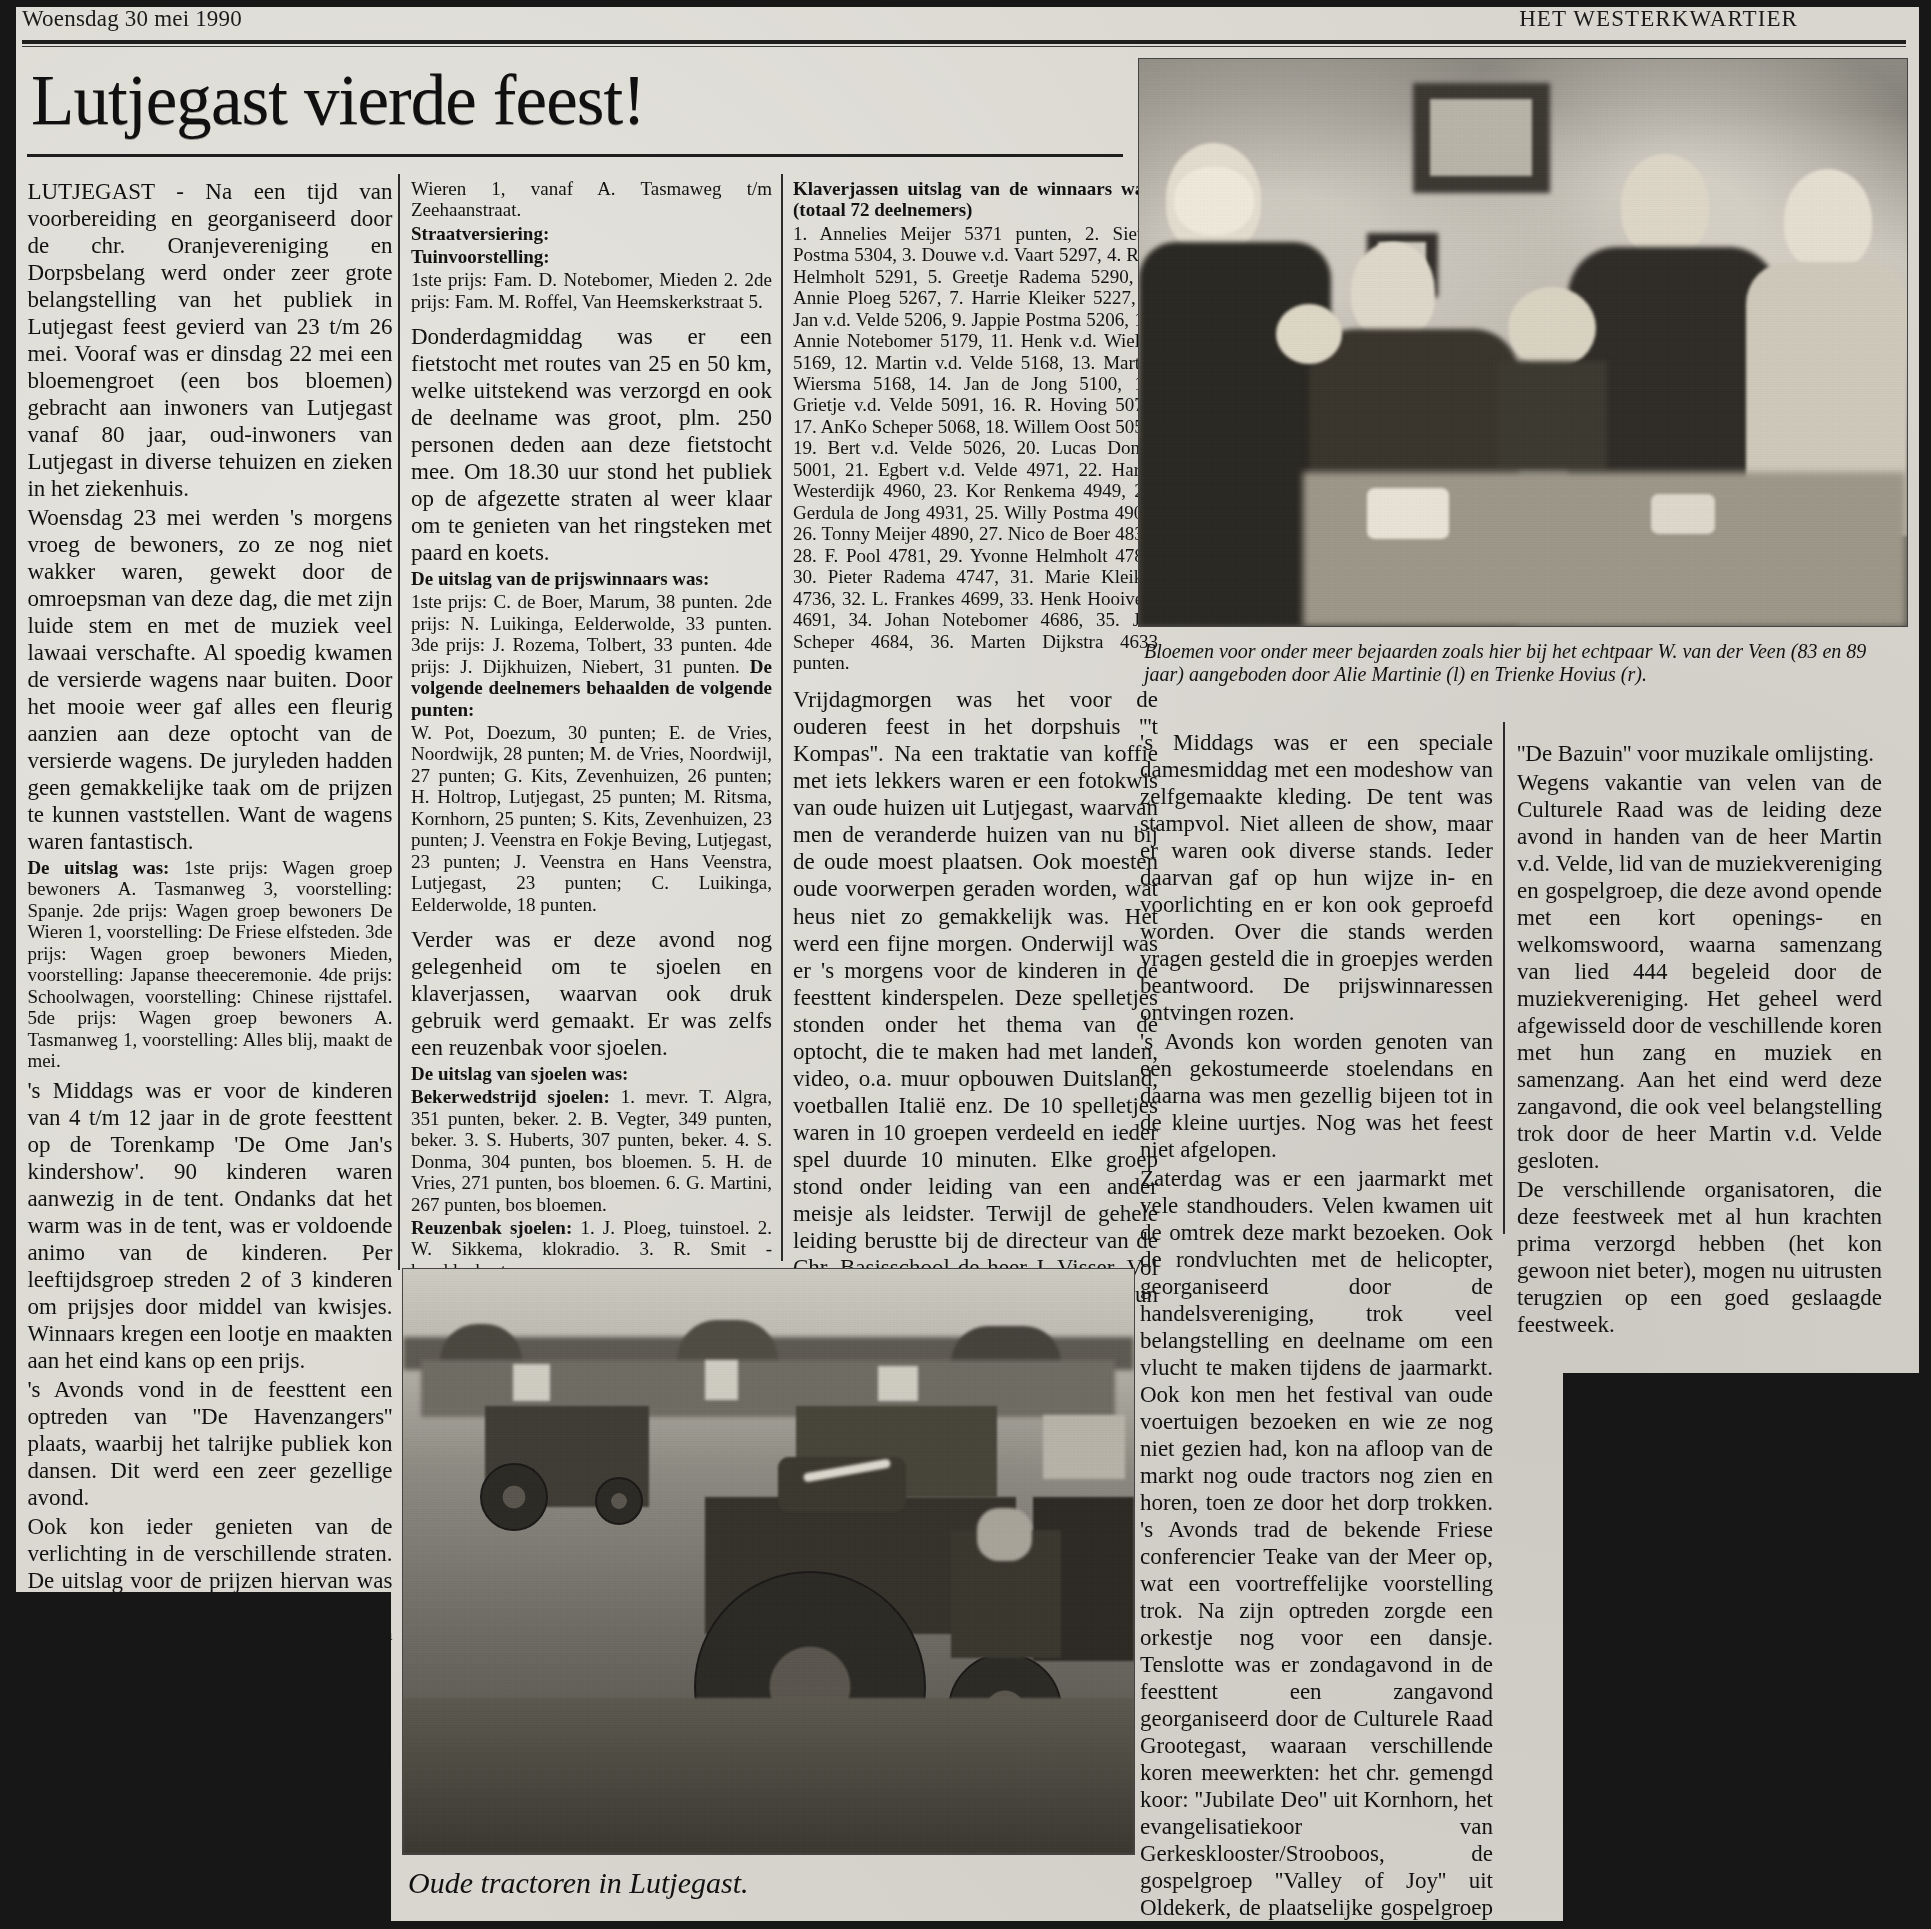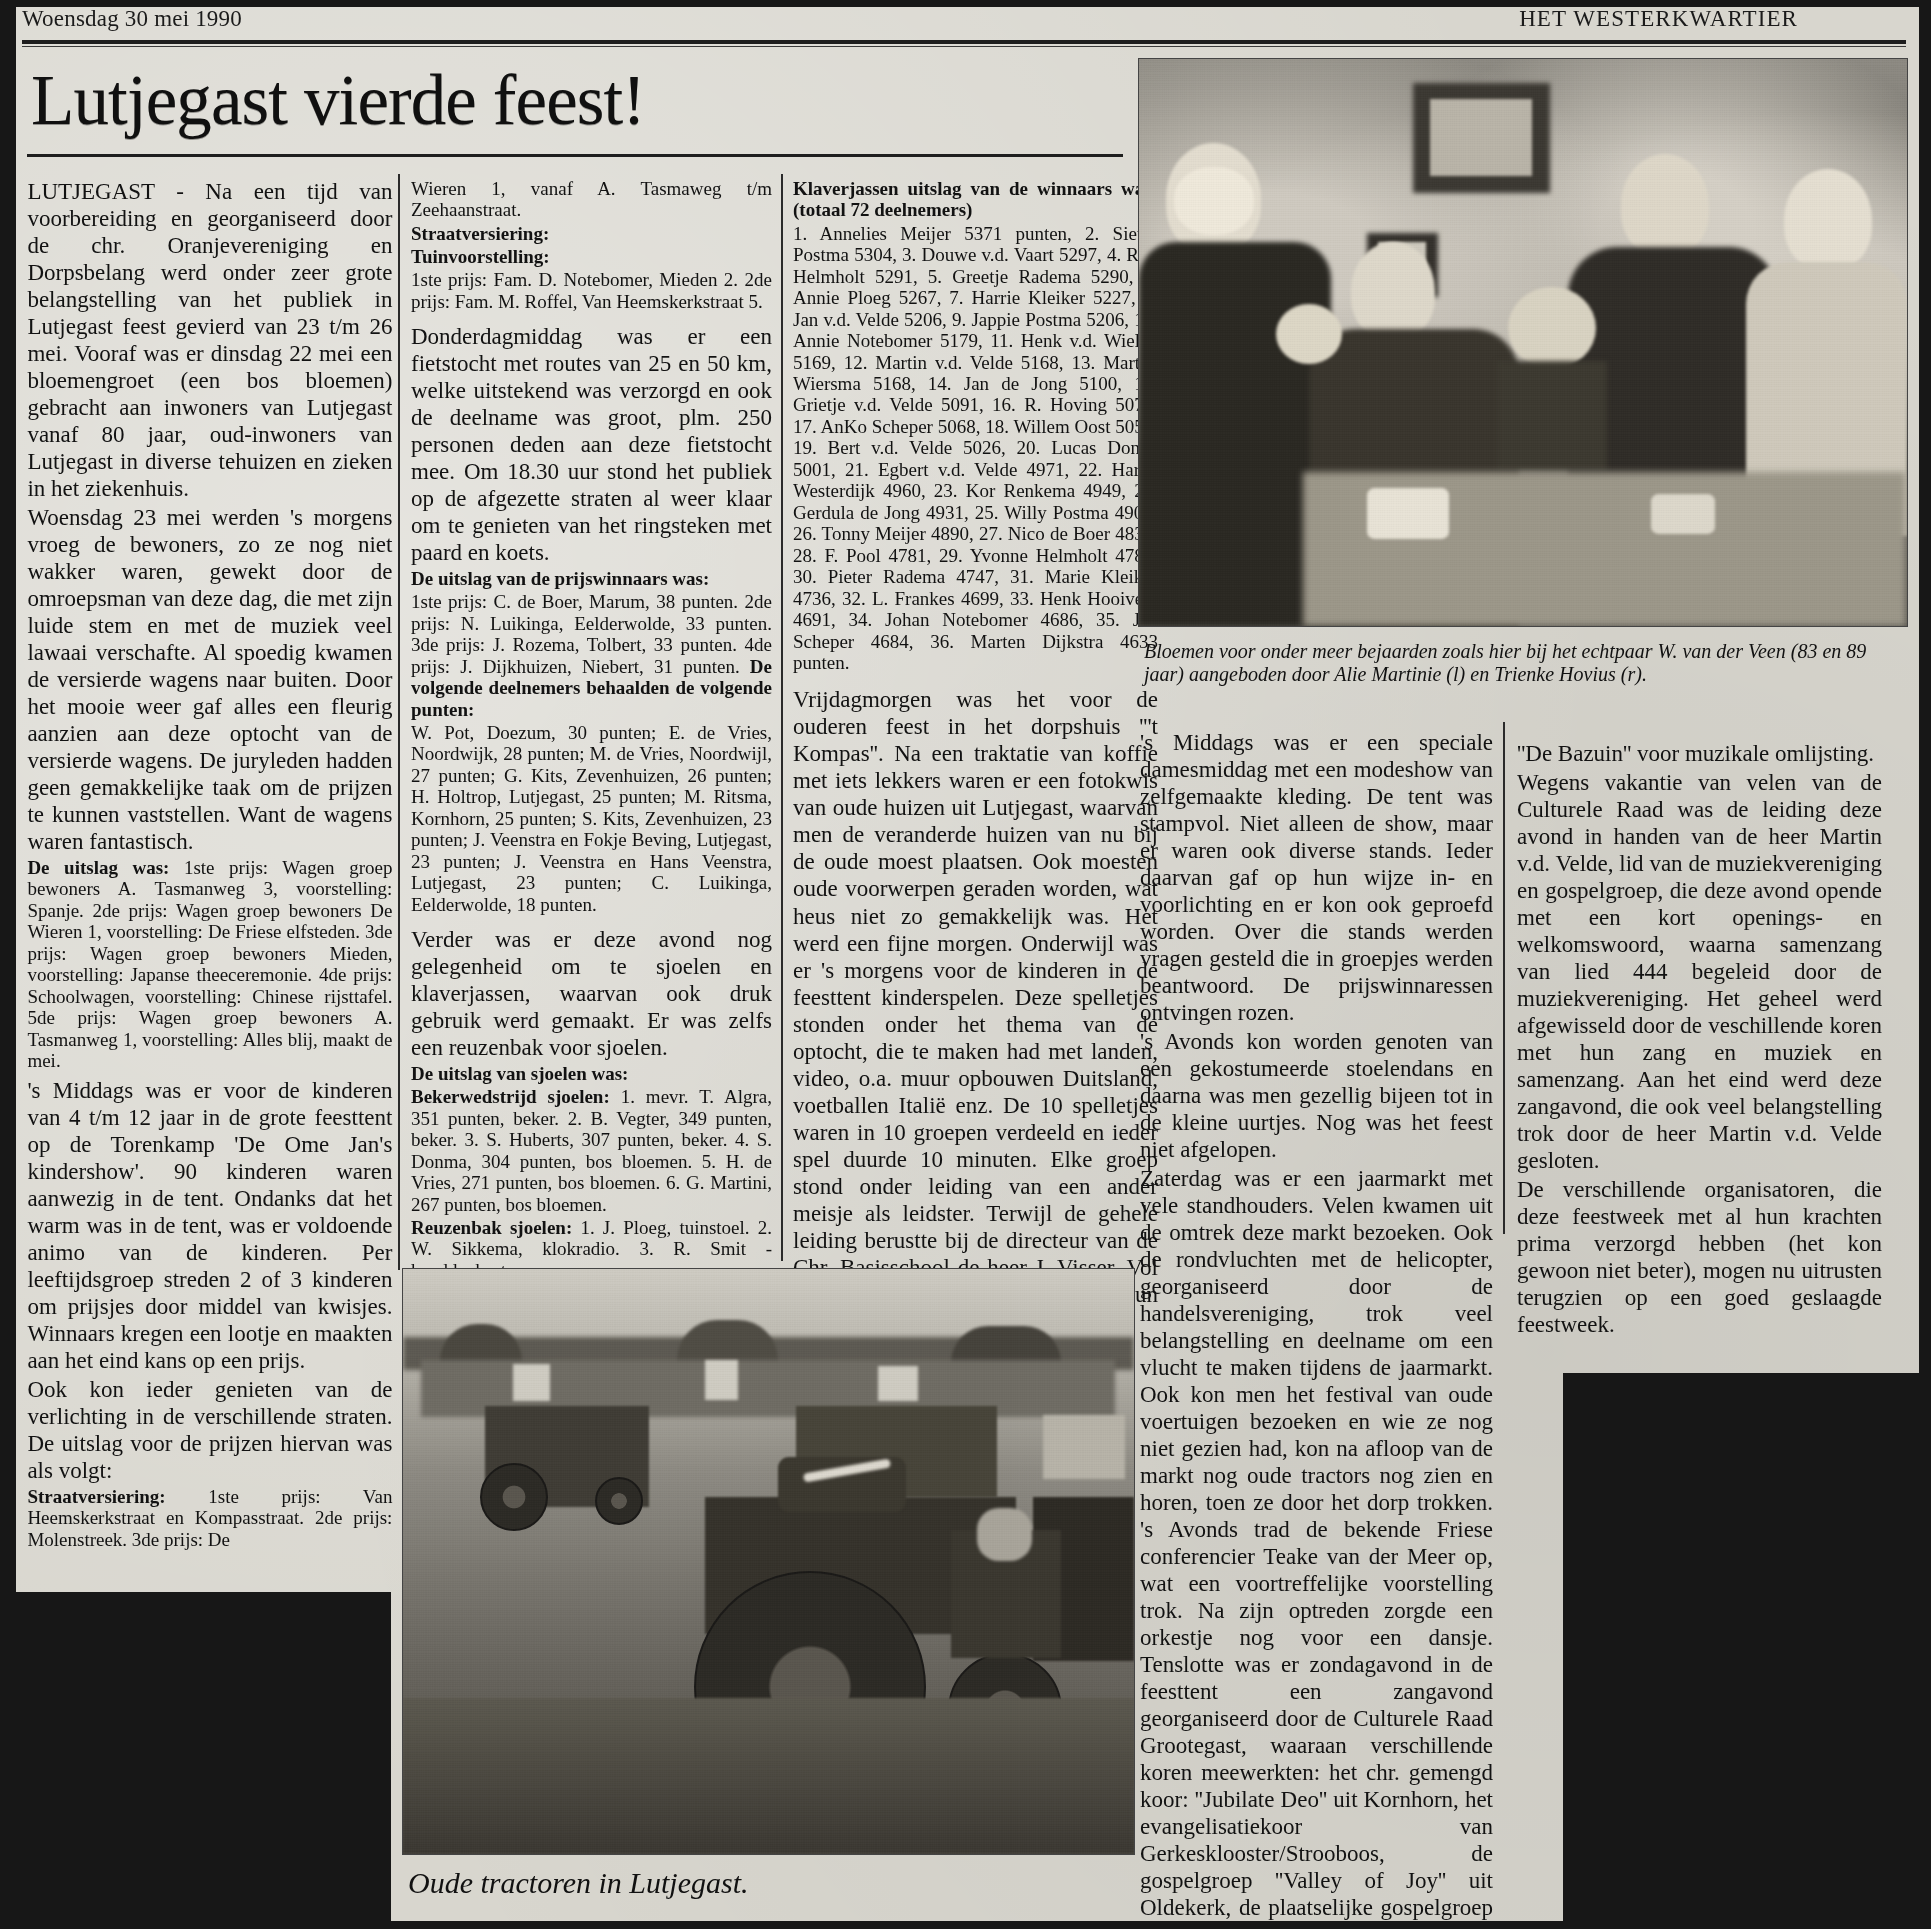--- a/index.html
+++ b/index.html
@@ -228,20 +228,21 @@
 
   <div class="headline">Lutjegast vierde feest!</div>
   <div class="headline-rule"></div>
 
   <div class="col body-lg" style="left:27.4px; top:178px; width:365px;">
     <p>LUTJEGAST - Na een tijd van voorbereiding en georganiseerd door de chr. Oranjevereniging en Dorpsbelang werd onder zeer grote belangstelling van het publiek in Lutjegast feest gevierd van 23 t/m 26 mei. Vooraf was er dinsdag 22 mei een bloemengroet (een bos bloemen) gebracht aan inwoners van Lutjegast vanaf 80 jaar, oud-inwoners van Lutjegast in diverse tehuizen en zieken in het ziekenhuis.</p>
     <p>Woensdag 23 mei werden 's morgens vroeg de bewoners, zo ze nog niet wakker waren, gewekt door de omroepsman van deze dag, die met zijn luide stem en met de muziek veel lawaai verschafte. Al spoedig kwamen de versierde wagens naar buiten. Door het mooie weer gaf alles een fleurig aanzien aan deze optocht van de versierde wagens. De juryleden hadden geen gemakkelijke taak om de prijzen te kunnen vaststellen. Want de wagens waren fantastisch.</p>
     <p class="body-sm"><span class="bold">De uitslag was:</span>
       <span>1ste prijs: Wagen groep bewoners A. Tasmanweg 3, voorstelling: Spanje. 2de prijs: Wagen groep bewoners De Wieren 1, voorstelling: De Friese elfsteden. 3de prijs: Wagen groep bewoners Mieden, voorstelling: Japanse theeceremonie. 4de prijs: Schoolwagen, voorstelling: Chinese rijsttafel. 5de prijs: Wagen groep bewoners A. Tasmanweg 1, voorstelling: Alles blij, maakt de mei.</span></p>
     <p style="margin-top:5.5px;">'s Middags was er voor de kinderen van 4 t/m 12 jaar in de grote feesttent op de Torenkamp 'De Ome Jan's kindershow'. 90 kinderen waren aanwezig in de tent. Ondanks dat het warm was in de tent, was er voldoende animo van de kinderen. Per leeftijdsgroep streden 2 of 3 kinderen om prijsjes door middel van kwisjes. Winnaars kregen een lootje en maakten aan het eind kans op een prijs.</p>
+    <p>'s Avonds vond in de feesttent een optreden van ''De Havenzangers'' plaats, waarbij het talrijke publiek kon dansen. Dit werd een zeer gezellige avond.</p>
     <p>Ook kon ieder genieten van de verlichting in de verschillende straten. De uitslag voor de prijzen hiervan was als volgt:</p>
     <p class="body-sm"><span class="bold">Straatversiering:</span>
       <span>1ste prijs: Van Heemskerkstraat en Kompasstraat. 2de prijs: Molenstreek. 3de prijs: De</span></p>
   </div>
 
   <div class="vrule" style="left:398px; top:174px; height:1096px;"></div>
 
   <div class="col body-lg" style="left:411px; top:178px; width:361px;">
     <p class="body-sm">Wieren 1, vanaf A. Tasmaweg t/m Zeehaanstraat.</p>
     <p class="body-sm"><span class="bold">Straatversiering:</span></p>

